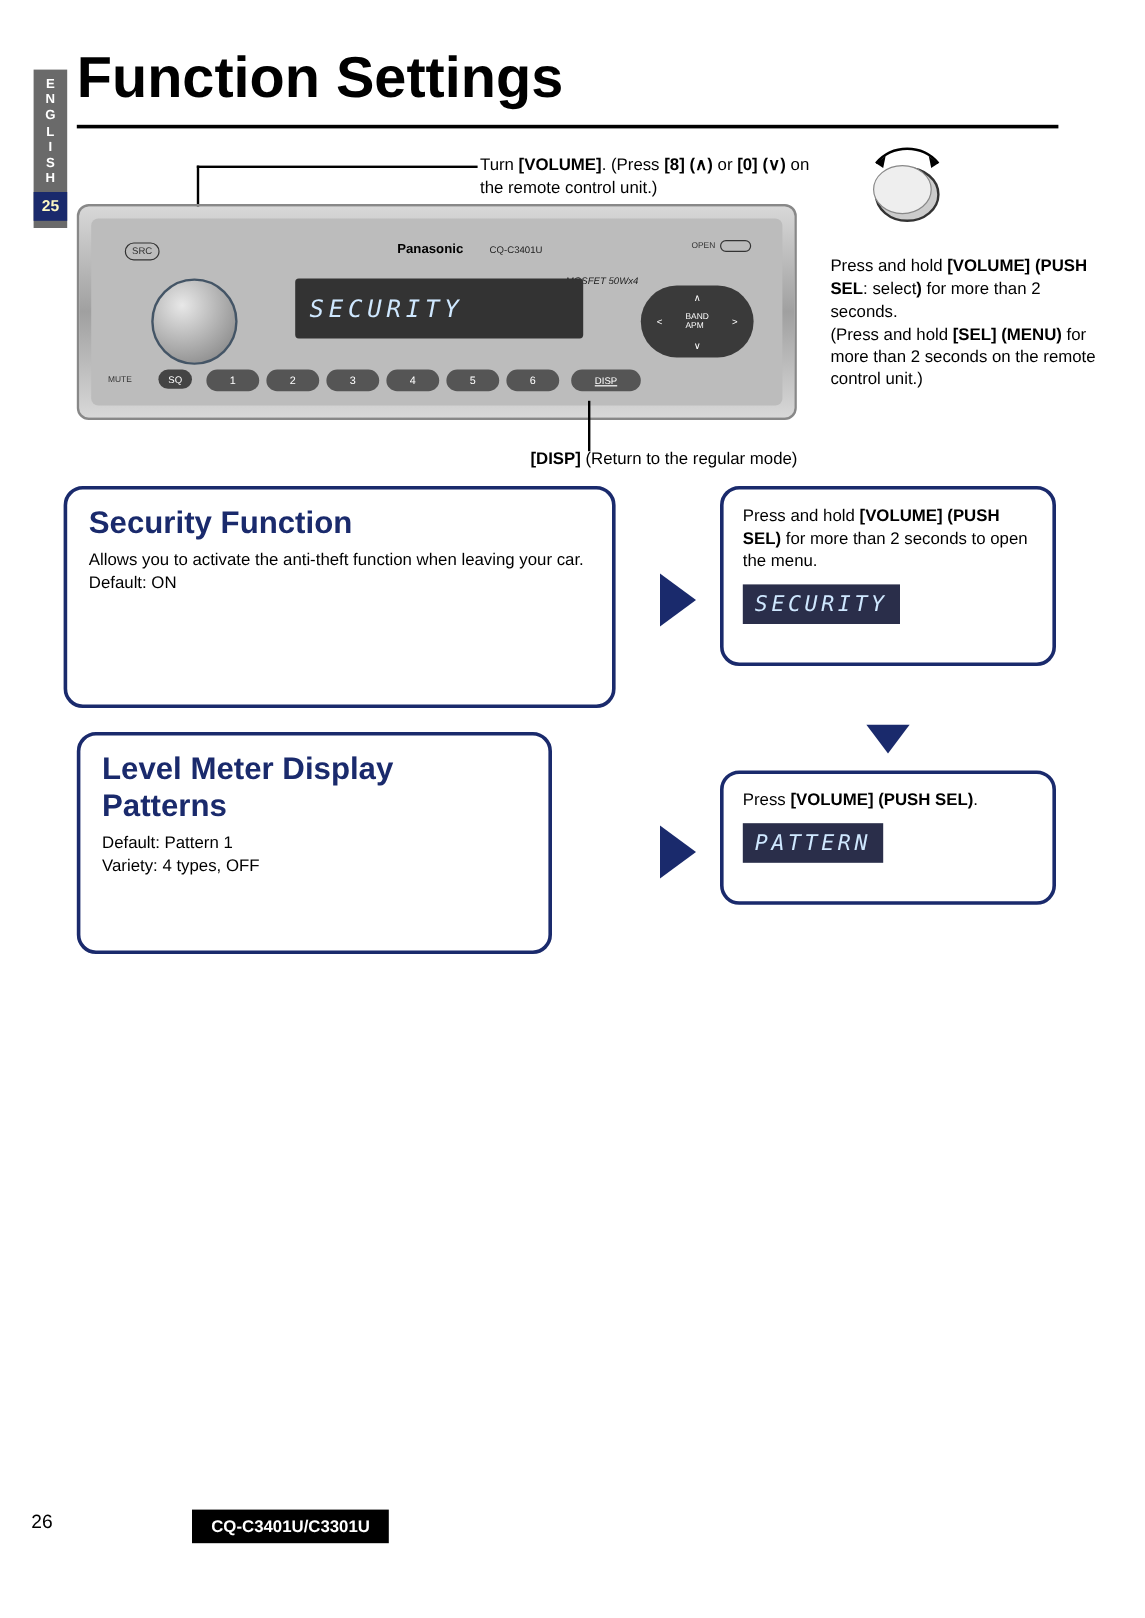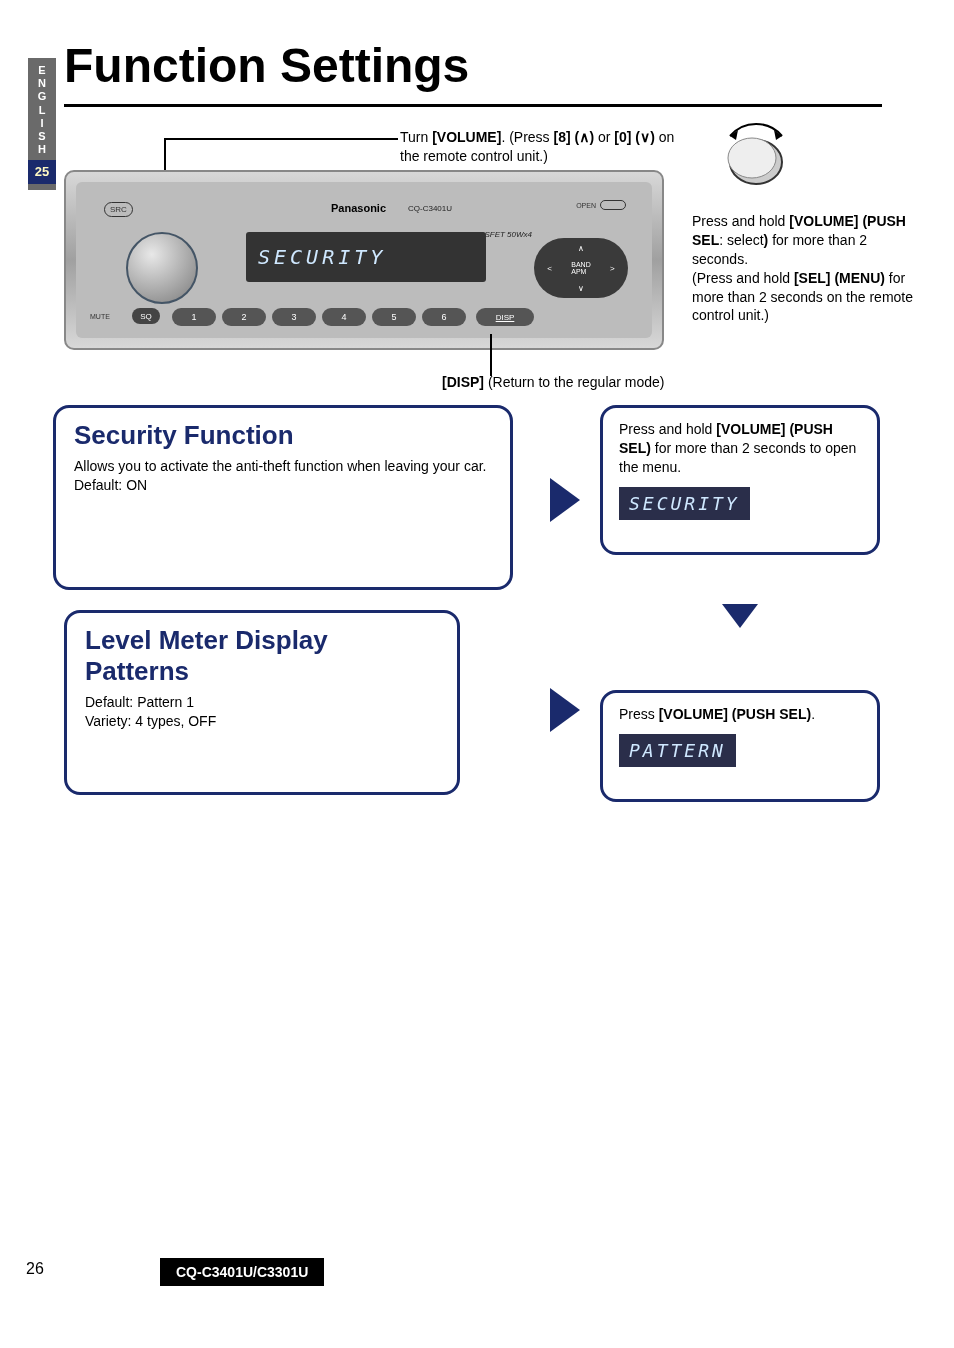--- a/index.html
+++ b/index.html
@@ -240,21 +240,21 @@
     background: #2a2e4a;
     color: #cfe8ff;
     font-family: monospace;
     letter-spacing: 3px;
     font-size: 18px;
     padding: 6px 10px;
     display: inline-block;
     font-style: italic;
   }
   .rcard-sec { left: 600px; top: 405px; }
-  .rcard-lvl { left: 600px; top: 642px; margin-top: 48px; }
+  .rcard-lvl { left: 600px; top: 642px; }
 
   .step-arrow-down {
     position: absolute;
     width: 0; height: 0;
     border-left: 18px solid transparent;
     border-right: 18px solid transparent;
     border-top: 24px solid #1a2a6c;
     left: 722px;
     top: 604px;
   }

